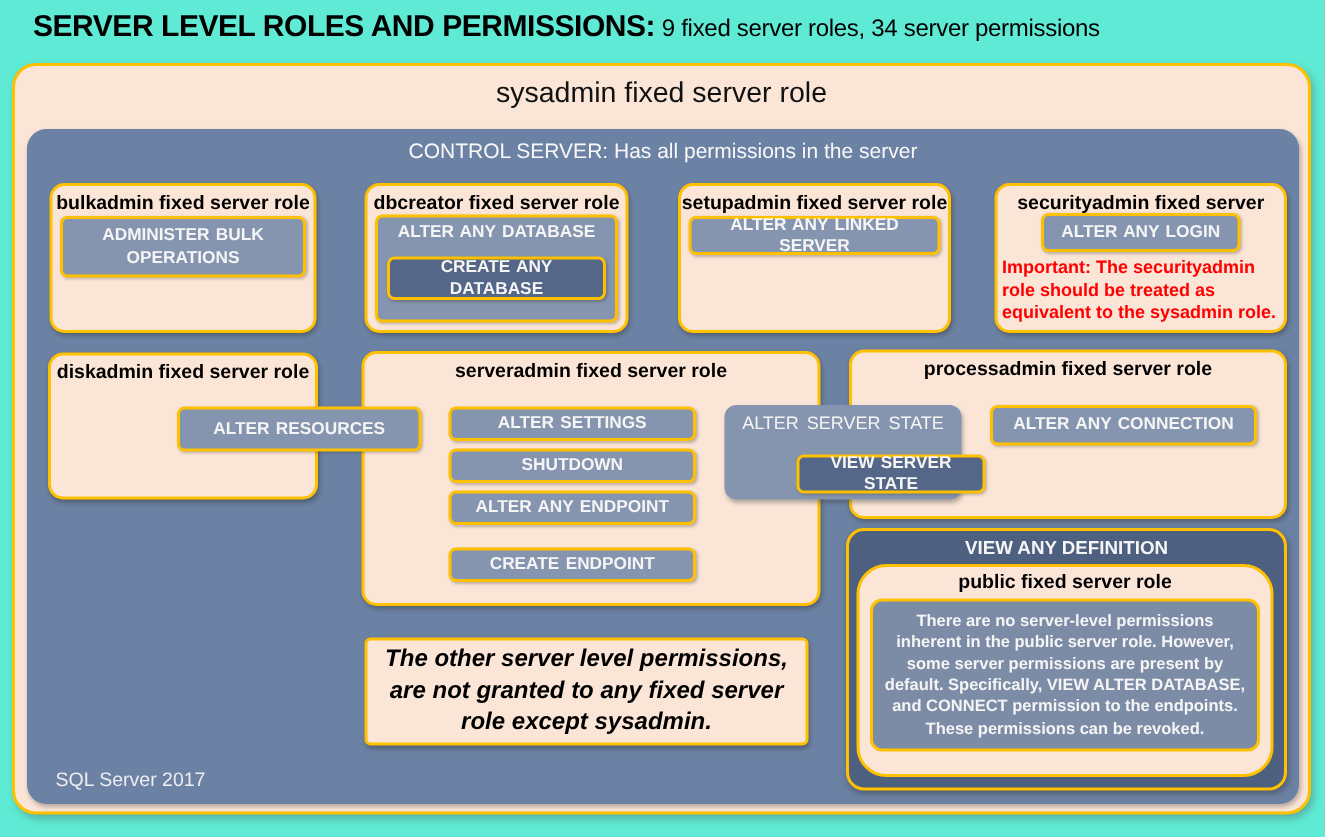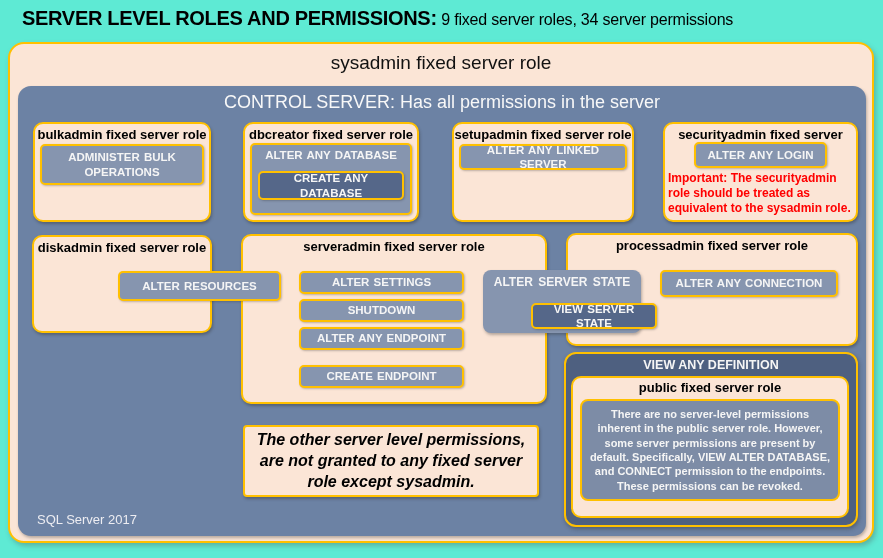--- a/index.html
+++ b/index.html
@@ -17,51 +17,51 @@
 
   .outer{position:absolute; left:8px; top:42px; width:866px; height:501px;
     background:var(--peach); border:2px solid var(--gold); border-radius:16px;
     box-shadow:2px 3px 5px rgba(80,80,80,.35);}
   .sysadmin-label{position:absolute; left:0; top:8px; width:100%; text-align:center;
     font-size:19px; color:#111;}
 
   .control{position:absolute; left:8px; top:42px; width:848px; height:450px;
     background:var(--blue); border-radius:13px; box-shadow:1px 2px 3px rgba(60,60,60,.35);}
   .control-heading{position:absolute; left:0; top:6px; width:100%; text-align:center;
-    font-size:18px; color:#F8F8F8;}
+    font-size:14px; color:#F8F8F8;}
 
   .rolebox{position:absolute; background:var(--peach); border:2px solid var(--gold);
     border-radius:10px; box-shadow:1px 2px 3px rgba(50,50,50,.4);}
   .role-title{position:absolute; left:0; top:3px; width:100%; text-align:center;
     font-size:13px; font-weight:bold; color:#000;}
 
   .perm{position:absolute; background:var(--button); border:2px solid var(--gold);
     border-radius:5px; color:var(--text-light); font-weight:bold; font-size:11.5px;
     display:flex; align-items:center; justify-content:center; text-align:center;
     line-height:1.25; word-spacing:1px; box-shadow:1px 1px 2px rgba(50,50,50,.3); padding:1px 4px;}
   .perm.dark{background:var(--dark);}
   .group{position:absolute; background:var(--button); border-radius:8px;
     box-shadow:1px 2px 3px rgba(50,50,50,.35);}
   .group-label{position:absolute; left:0; top:5px; width:100%; text-align:center;
-    font-size:12px; font-weight:bold; color:var(--text-light); word-spacing:2px;}
+    font-size:12px; font-weight:normal; color:var(--text-light); word-spacing:2px;}
 
   .warning{position:absolute; left:3px; right:3px; top:47px; text-align:left;
     font-size:12px; font-weight:bold; color:var(--red); line-height:1.25;}
 
   .note{position:absolute; background:var(--peach); border:2px solid var(--gold);
     border-radius:4px; box-shadow:1px 2px 3px rgba(50,50,50,.4);
     font-size:16px; font-weight:bold; color:#000; text-align:center;
     display:flex; align-items:center; justify-content:center; line-height:1.3; padding:3px 8px;font-style:italic;}
 
   .vad{position:absolute; background:var(--vad-bg); border:2px solid var(--gold);
     border-radius:12px; box-shadow:1px 2px 4px rgba(40,40,40,.4);}
   .vad-label{position:absolute; left:0; top:4px; width:100%; text-align:center;
     font-size:12.5px; font-weight:bold; color:var(--text-light);}
   .public-box{position:absolute; left:5px; top:22px; width:278px; height:142px;
-    background:var(--peach); border:2px solid var(--gold); border-radius:10px;}
+    background:var(--peach); border:2px solid var(--gold); border-radius:20px;}
   .public-desc{position:absolute; left:7px; top:21px; width:260px; min-height:102px;
     background:var(--public-text-bg); border:2px solid var(--gold); border-radius:8px;
     color:var(--text-light); font-size:11px; font-weight:bold; text-align:center;
     line-height:1.3; padding:6px 7px; display:flex; align-items:center;}
 
   .footer-label{position:absolute; left:19px; top:426px; font-size:13px; color:#EDEDF2;}
 </style>
 </head>
 <body>
 

